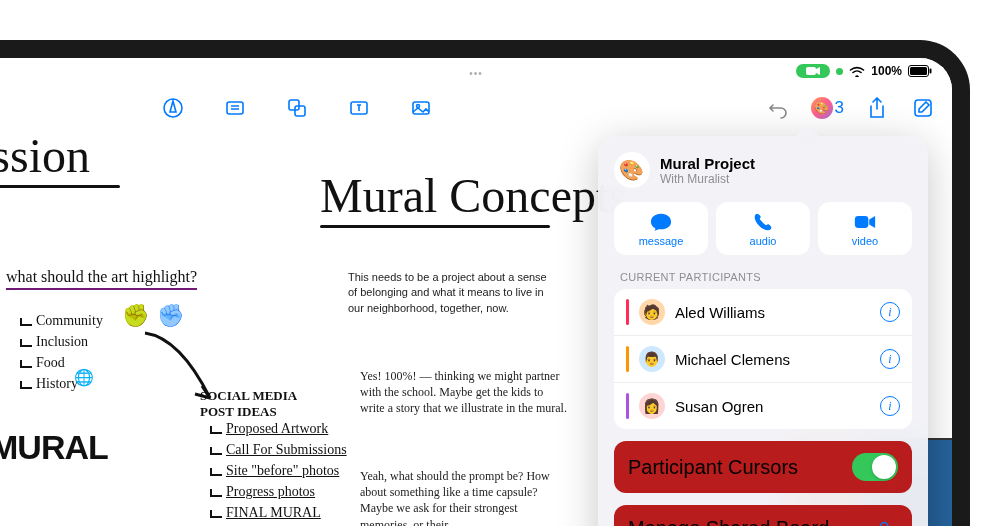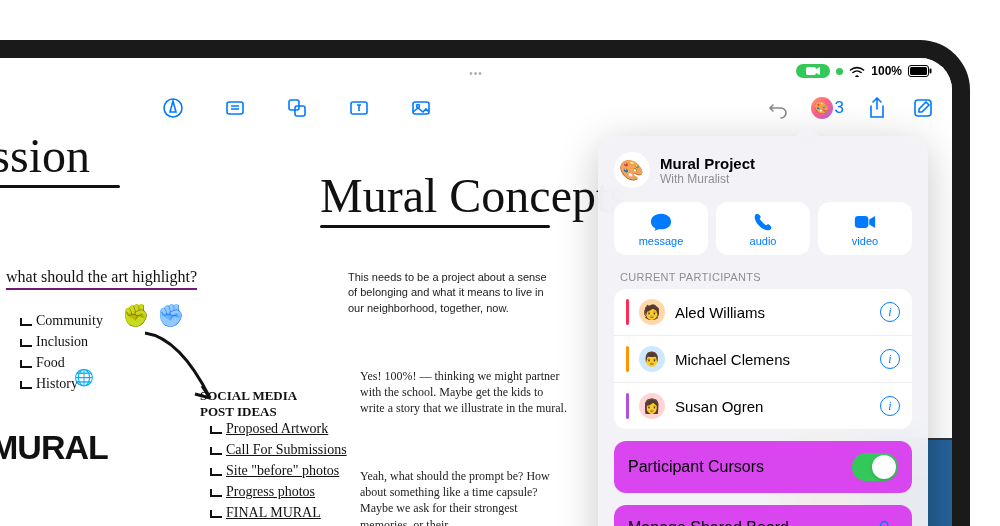--- a/index.html
+++ b/index.html
@@ -382,28 +382,28 @@
   font-size: 12px;
   font-style: italic;
   font-family: serif;
   display: flex;
   align-items: center;
   justify-content: center;
   cursor: pointer;
 }
 
 .setting-row {
-  background: #d946ef;
+  background: #b91c1c;
   border-radius: 12px;
   padding: 12px 14px;
   margin-bottom: 12px;
   display: flex;
   align-items: center;
   justify-content: space-between;
-  font-size: 16px;
+  font-size: 20px;
   color: #000;
   cursor: pointer;
 }
 .toggle {
   width: 46px;
   height: 28px;
   background: #34c759;
   border-radius: 14px;
   position: relative;
 }

